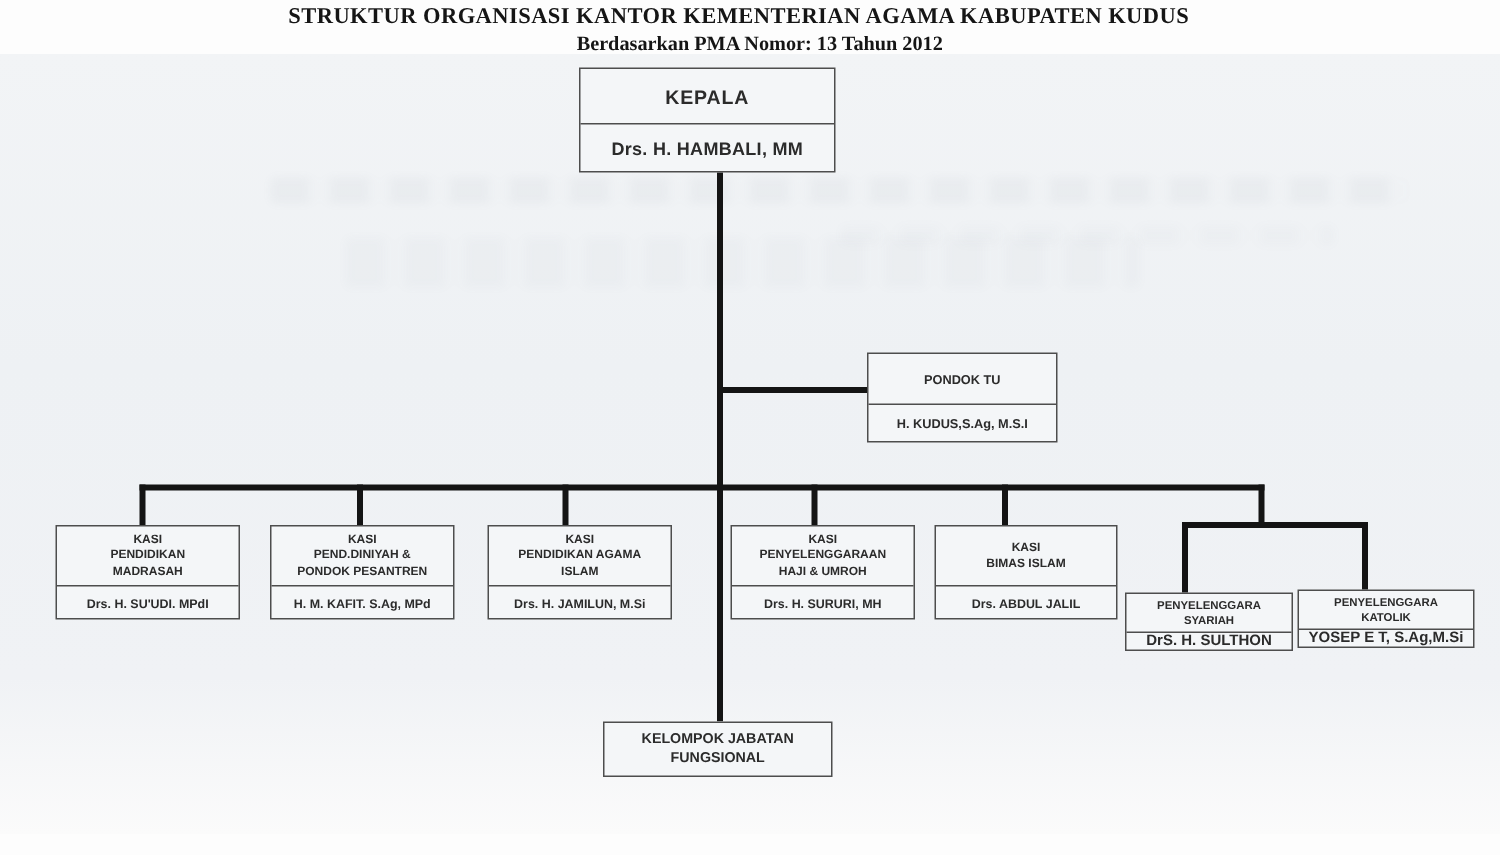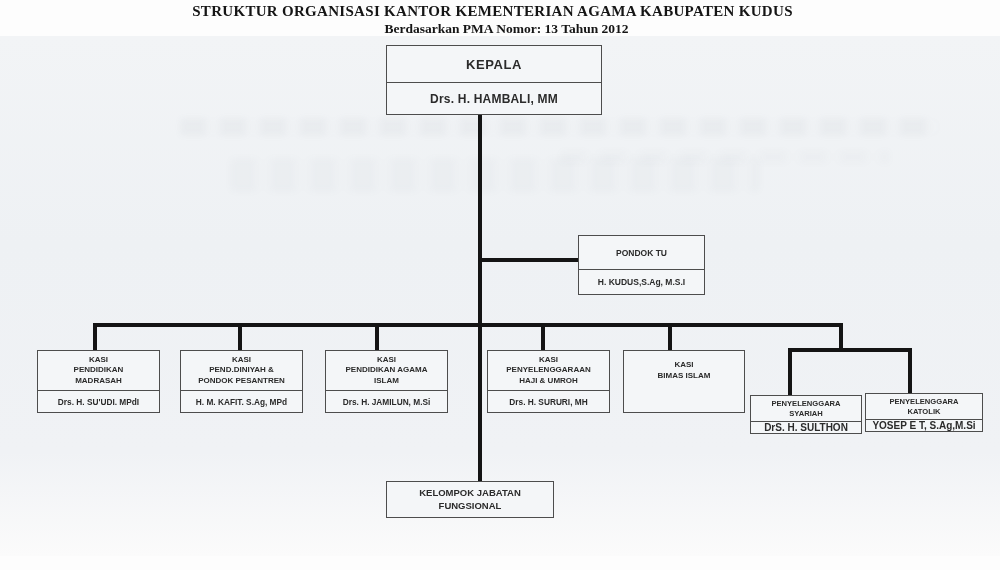--- a/index.html
+++ b/index.html
@@ -39,21 +39,21 @@
   }
   .obox .sec {
     display: flex; align-items: center; justify-content: center;
     text-align: center; font-weight: bold; white-space: pre-line;
   }
   .obox .sec.name { border-top: 1.2px solid #4d4d4d; flex: 1; }
 
   .line { position: absolute; background: #141414; }
 
   
-  #box-kepala   { left: 386px; top: 45px;  width: 216px; height: 70px; }
+  #box-kepala   { left: 386px; top: 45px;  width: 171px; height: 70px; }
   #box-kepala .title { height: 36px; font-size: 13px; letter-spacing: 0.6px; }
   #box-kepala .name  { font-size: 12px; letter-spacing: 0.2px; }
 
   #box-kasubag  { left: 578px; top: 235px; width: 127px; height: 60px; }
   #box-kasubag .title { height: 33px; font-size: 8.5px; }
   #box-kasubag .name  { font-size: 8.5px; }
 
   .kasi { top: 350px; width: 123px; height: 63px; }
   .kasi .title { height: 39px; font-size: 8px; line-height: 1.32; }
   .kasi .name  { font-size: 8.3px; }
@@ -62,21 +62,21 @@
   #box-pai       { left: 325px; }
   #box-haji      { left: 487px; }
   #box-bimas     { left: 623px; width: 122px; }
 
   .peny { height: 39px; }
   .peny .title { height: 26px; font-size: 7.6px; line-height: 1.3; }
   .peny .name  { font-size: 10px; }
   #box-syariah  { left: 750px; top: 395px; width: 112px; }
   #box-katolik  { left: 865px; top: 393px; width: 118px; }
 
-  #box-kelompok { left: 386px; top: 481px; width: 168px; height: 37px; }
+  #box-kelompok { left: 402px; top: 481px; width: 153px; height: 37px; }
   #box-kelompok .sec { flex: 1; font-size: 9.5px; line-height: 1.35; }
 
   
   #ln-trunk        { left: 478px; top: 114px; width: 4px;  height: 367px; }
   #ln-kasubag      { left: 480px; top: 258px; width: 98px; height: 4px; }
   #ln-main-h       { left: 93px;  top: 323px; width: 750px; height: 4px; }
   #ln-drop-1       { left: 93px;  top: 323px; width: 4px; height: 28px; }
   #ln-drop-2       { left: 238px; top: 323px; width: 4px; height: 28px; }
   #ln-drop-3       { left: 375px; top: 323px; width: 4px; height: 28px; }
   #ln-drop-4       { left: 541px; top: 323px; width: 4px; height: 28px; }
@@ -148,20 +148,21 @@
   <div class="obox kasi" id="box-haji">
     <div class="sec title">KASI
 PENYELENGGARAAN
 HAJI &amp; UMROH</div>
     <div class="sec name">Drs. H. SURURI, MH</div>
   </div>
 
   <div class="obox kasi" id="box-bimas">
     <div class="sec title">KASI
 BIMAS ISLAM</div>
+    <div class="sec name">Drs. ABDUL JALIL</div>
   </div>
 
   <div class="obox peny" id="box-syariah">
     <div class="sec title">PENYELENGGARA
 SYARIAH</div>
     <div class="sec name">DrS. H. SULTHON</div>
   </div>
 
   <div class="obox peny" id="box-katolik">
     <div class="sec title">PENYELENGGARA

